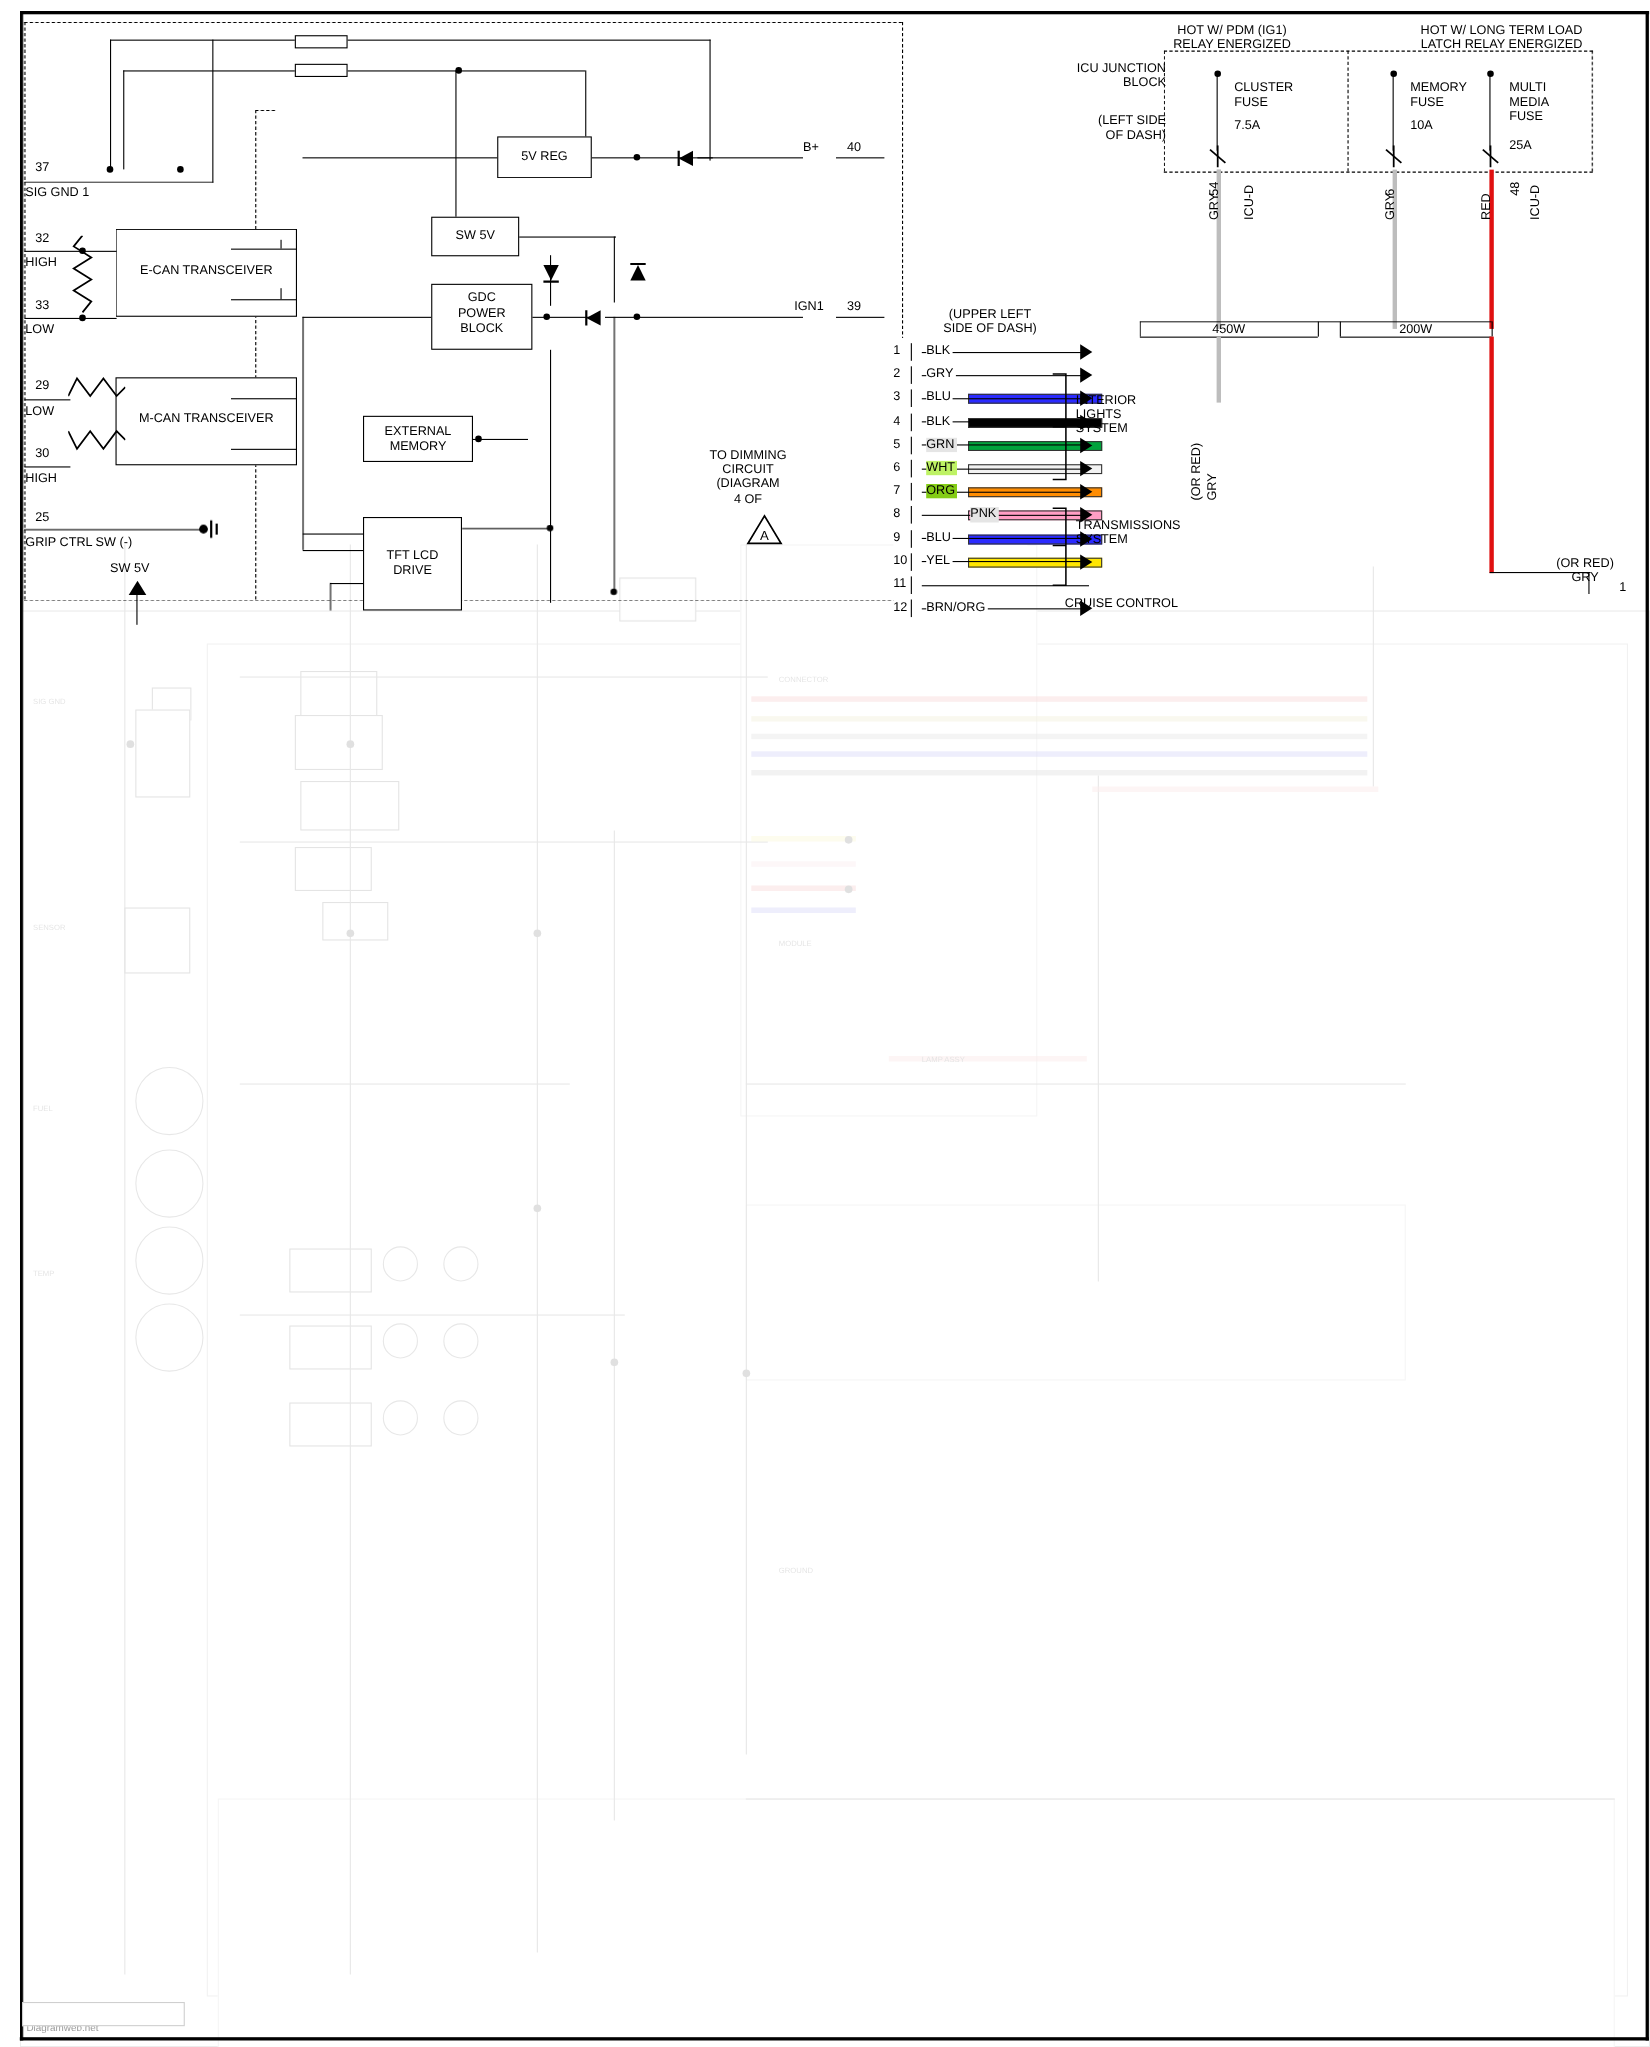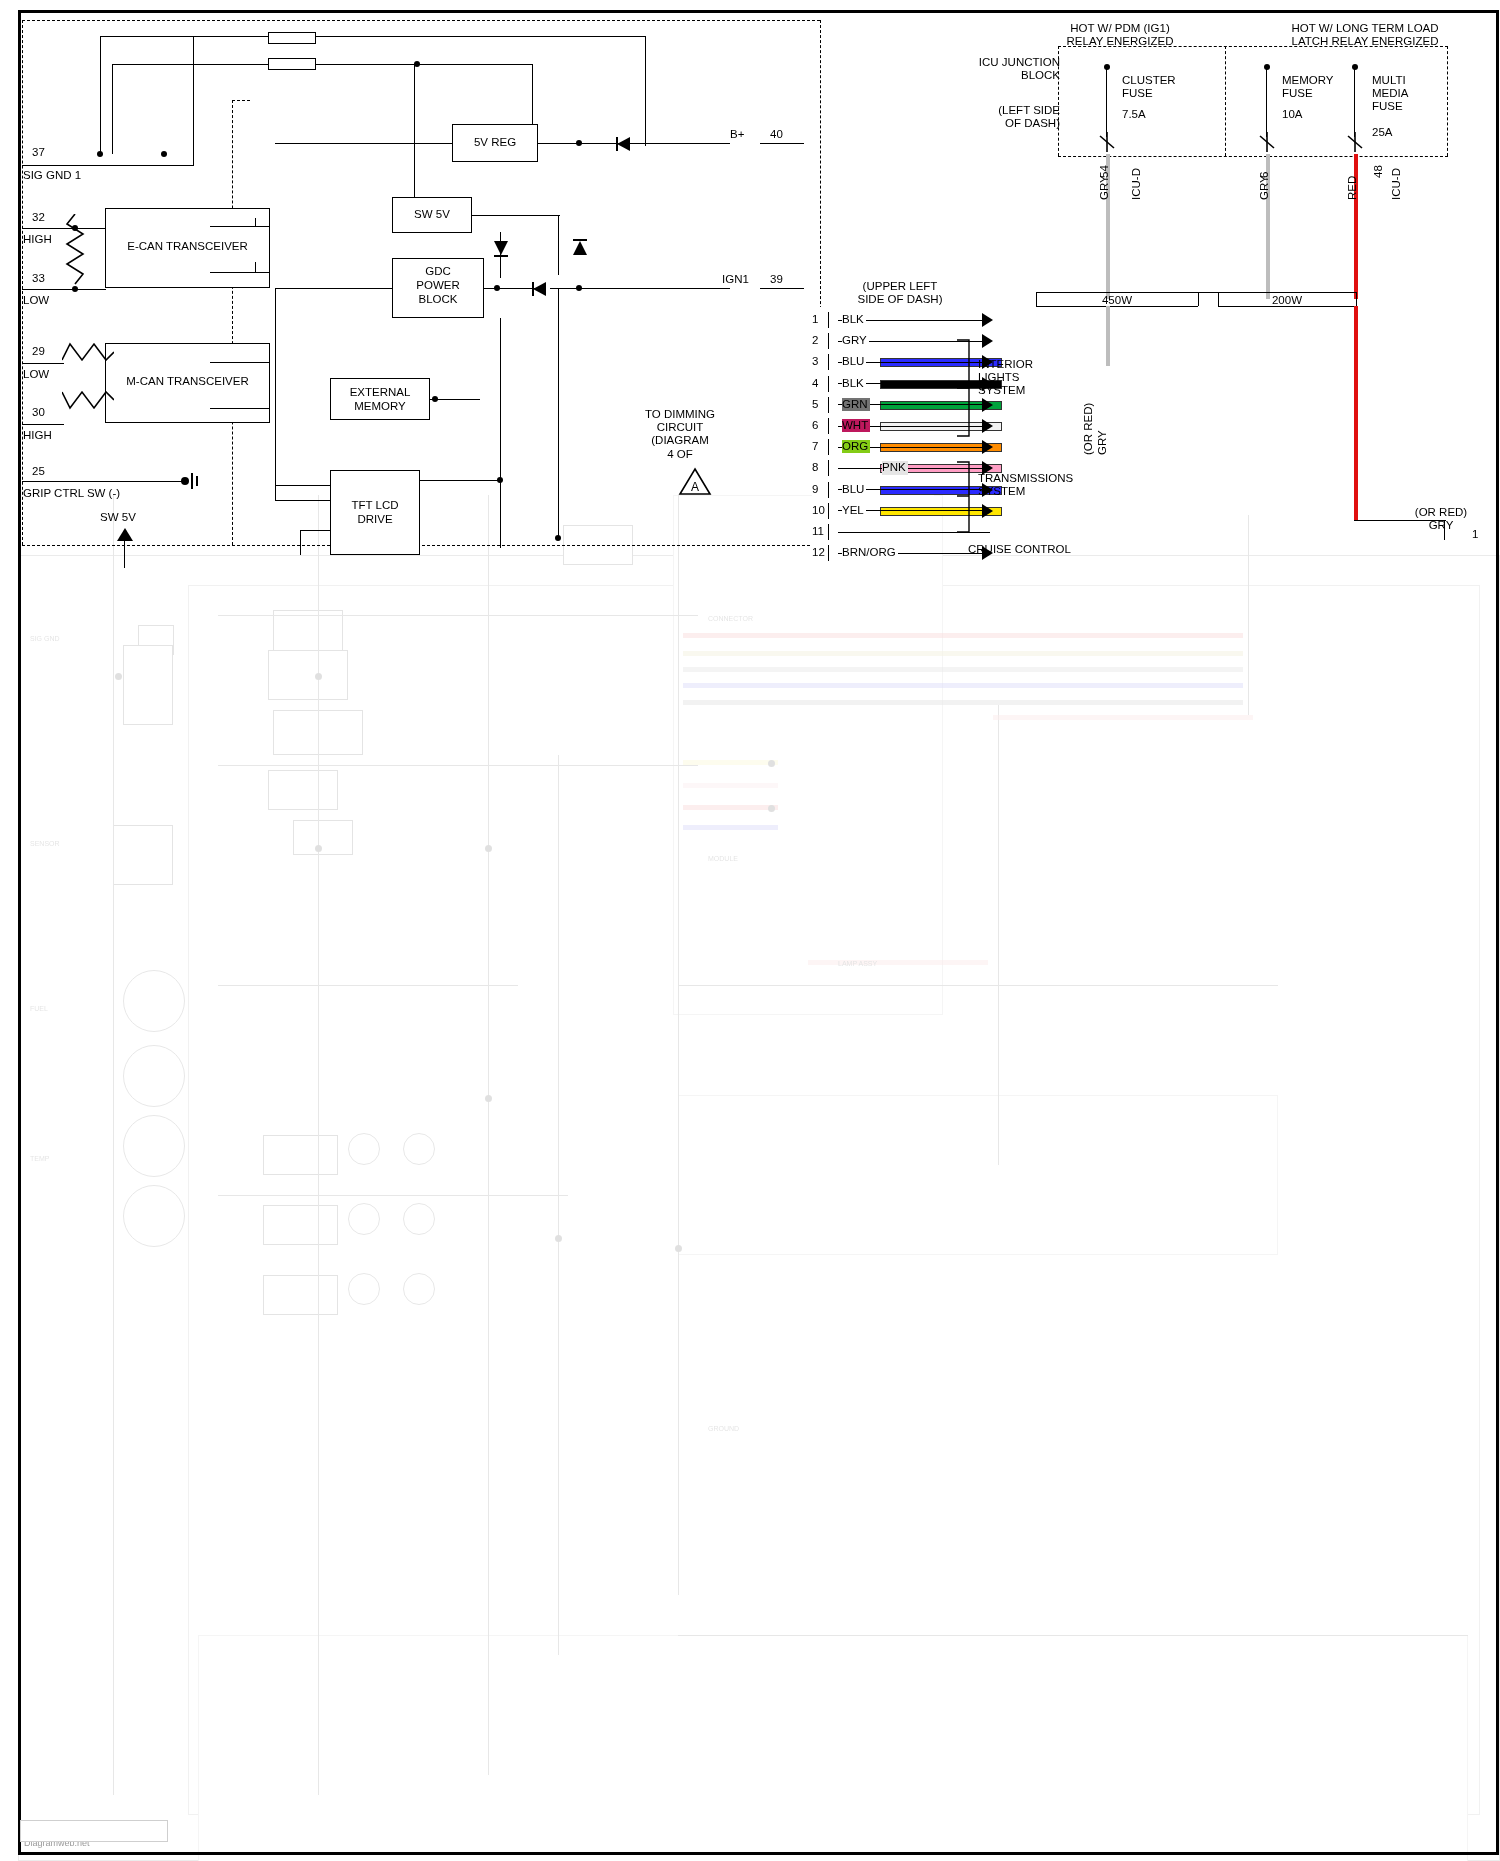--- a/index.html
+++ b/index.html
@@ -309,27 +309,27 @@
       <div class="vl" style="left: 828px; top: 354.4px; height: 16px;"></div>
       <div class="lbl" style="left: 812px; top: 376.6px;">4</div>
       <div class="wirebar" style="left: 880px; top: 379.6px; width: 120px; background: rgb(0, 0, 0); border: 1px solid rgb(51, 51, 51);"></div>
       <div class="rowline" style="left: 838px; top: 383.1px; width: 152px;"></div>
       <div class="lbl" style="left: 842px; top: 376.6px; background: rgb(255, 255, 255); padding-right: 2px;">BLK</div>
       <div class="arrow" style="left: 982px; top: 376.6px;"></div>
       <div class="vl" style="left: 828px; top: 375.6px; height: 16px;"></div>
       <div class="lbl" style="left: 812px; top: 397.8px;">5</div>
       <div class="wirebar" style="left: 880px; top: 400.8px; width: 120px; background: rgb(0, 163, 60); border: 1px solid rgb(51, 51, 51);"></div>
       <div class="rowline" style="left: 838px; top: 404.3px; width: 152px;"></div>
-      <div class="lbl" style="left: 842px; top: 397.8px; background: #737373; padding-right: 2px;">GRN</div>
+      <div class="lbl" style="left: 842px; top: 397.8px; background: #e5e5e5; padding-right: 2px;">GRN</div>
       <div class="arrow" style="left: 982px; top: 397.8px;"></div>
       <div class="vl" style="left: 828px; top: 396.8px; height: 16px;"></div>
       <div class="lbl" style="left: 812px; top: 419px;">6</div>
       <div class="wirebar" style="left: 880px; top: 422px; width: 120px; background: rgb(242, 242, 242); border: 1px solid rgb(51, 51, 51);"></div>
       <div class="rowline" style="left: 838px; top: 425.5px; width: 152px;"></div>
-      <div class="lbl" style="left: 842px; top: 419px; background: #be185d; padding-right: 2px; text-align: center;">WHT</div>
+      <div class="lbl" style="left: 842px; top: 419px; background: #bef264; padding-right: 2px; text-align: center;">WHT</div>
       <div class="arrow" style="left: 982px; top: 419px;"></div>
       <div class="vl" style="left: 828px; top: 418px; height: 16px;"></div>
       <div class="lbl" style="left: 812px; top: 440.2px;">7</div>
       <div class="wirebar" style="left: 880px; top: 443.2px; width: 120px; background: rgb(255, 140, 0); border: 1px solid rgb(51, 51, 51);"></div>
       <div class="rowline" style="left: 838px; top: 446.7px; width: 152px;"></div>
       <div class="lbl" style="left: 842px; top: 440.2px; background: #84cc16; padding-right: 2px;">ORG</div>
       <div class="arrow" style="left: 982px; top: 440.2px;"></div>
       <div class="vl" style="left: 828px; top: 439.2px; height: 16px;"></div>
       <div class="lbl" style="left: 812px; top: 461.4px;">8</div>
       <div class="wirebar" style="left: 880px; top: 464.4px; width: 120px; background: rgb(255, 158, 196); border: 1px solid rgb(51, 51, 51);"></div>

